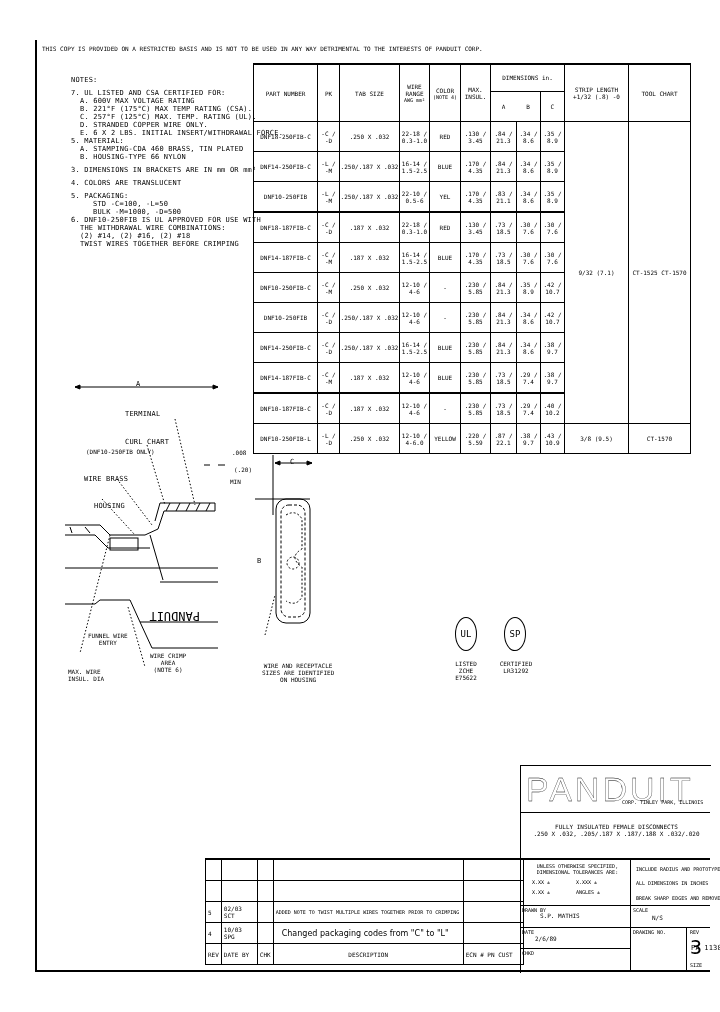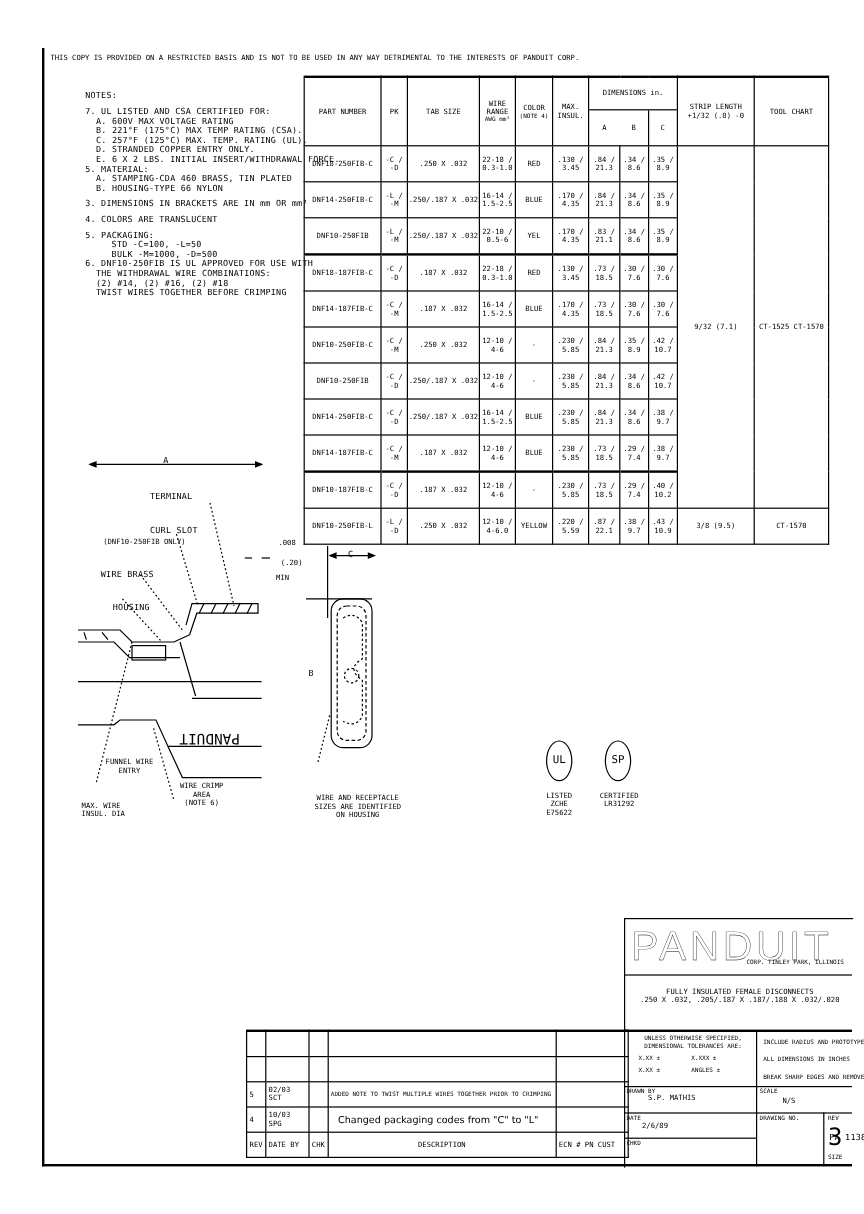--- a/index.html
+++ b/index.html
@@ -37,21 +37,21 @@
 
 <div id="notice" class="abs t6">THIS COPY IS PROVIDED ON A RESTRICTED BASIS AND IS NOT TO BE USED IN ANY WAY DETRIMENTAL TO THE INTERESTS OF PANDUIT CORP.</div>
 
 <div id="notes" class="abs t">
   <span class="line">NOTES:</span>
   <div class="gap"></div>
   <span class="line">7. UL LISTED AND CSA CERTIFIED FOR:</span>
   <span class="line ind">A. 600V MAX VOLTAGE RATING</span>
   <span class="line ind">B. 221°F (175°C) MAX TEMP RATING (CSA).</span>
   <span class="line ind">C. 257°F (125°C) MAX. TEMP. RATING (UL).</span>
-  <span class="line ind">D. STRANDED COPPER ENTRY ONLY.</span>
+  <span class="line ind">D. STRANDED COPPER WIRE ONLY.</span>
   <span class="line ind">E. 6 X 2 LBS. INITIAL INSERT/WITHDRAWAL FORCE.</span>
   <span class="line">5. MATERIAL:</span>
   <span class="line ind">A. STAMPING-CDA 460 BRASS, TIN PLATED</span>
   <span class="line ind">B. HOUSING-TYPE 66 NYLON</span>
   <div class="gap"></div>
   <span class="line">3. DIMENSIONS IN BRACKETS ARE IN mm OR mm²</span>
   <div class="gap"></div>
   <span class="line">4. COLORS ARE TRANSLUCENT</span>
   <div class="gap"></div>
   <span class="line">5. PACKAGING:</span>
@@ -265,21 +265,21 @@
     </g>
 
     <line x1="164" y1="90" x2="170" y2="90"></line>
       <line x1="178" y1="90" x2="185" y2="90"></line>
   </g>
   <text x="140" y="239" font-family="DejaVu Sans Mono, monospace" font-size="12" transform="rotate(180 150 238)">PANDUIT</text>
 </svg>
 
 <div class="abs t" style="left:136px;top:380px">A</div>
 <div class="abs t" style="left:125px;top:410px">TERMINAL</div>
-<div class="abs t" style="left:125px;top:438px">CURL SLOT</div>
+<div class="abs t" style="left:125px;top:438px">CURL CHART</div>
 <div class="abs t6" style="left:86px;top:448px">(DNF10-250FIB ONLY)</div>
 <div class="abs t" style="left:84px;top:475px">WIRE BRASS</div>
 <div class="abs t" style="left:94px;top:502px">HOUSING</div>
 <div class="abs t6" style="left:232px;top:449px">.008</div>
 <div class="abs t6" style="left:234px;top:466px">(.20)</div>
 <div class="abs t6" style="left:230px;top:478px">MIN</div>
 <div class="abs t6" style="left:88px;top:632px;text-align:center"><span>FUNNEL WIRE</span><br><span>ENTRY</span></div>
 <div class="abs t6" style="left:150px;top:652px;text-align:center"><span>WIRE CRIMP</span><br><span>AREA</span><br><span>(NOTE 6)</span></div>
 <div class="abs t6" style="left:68px;top:668px"><span>MAX. WIRE</span><br><span>INSUL. DIA</span></div>
 

